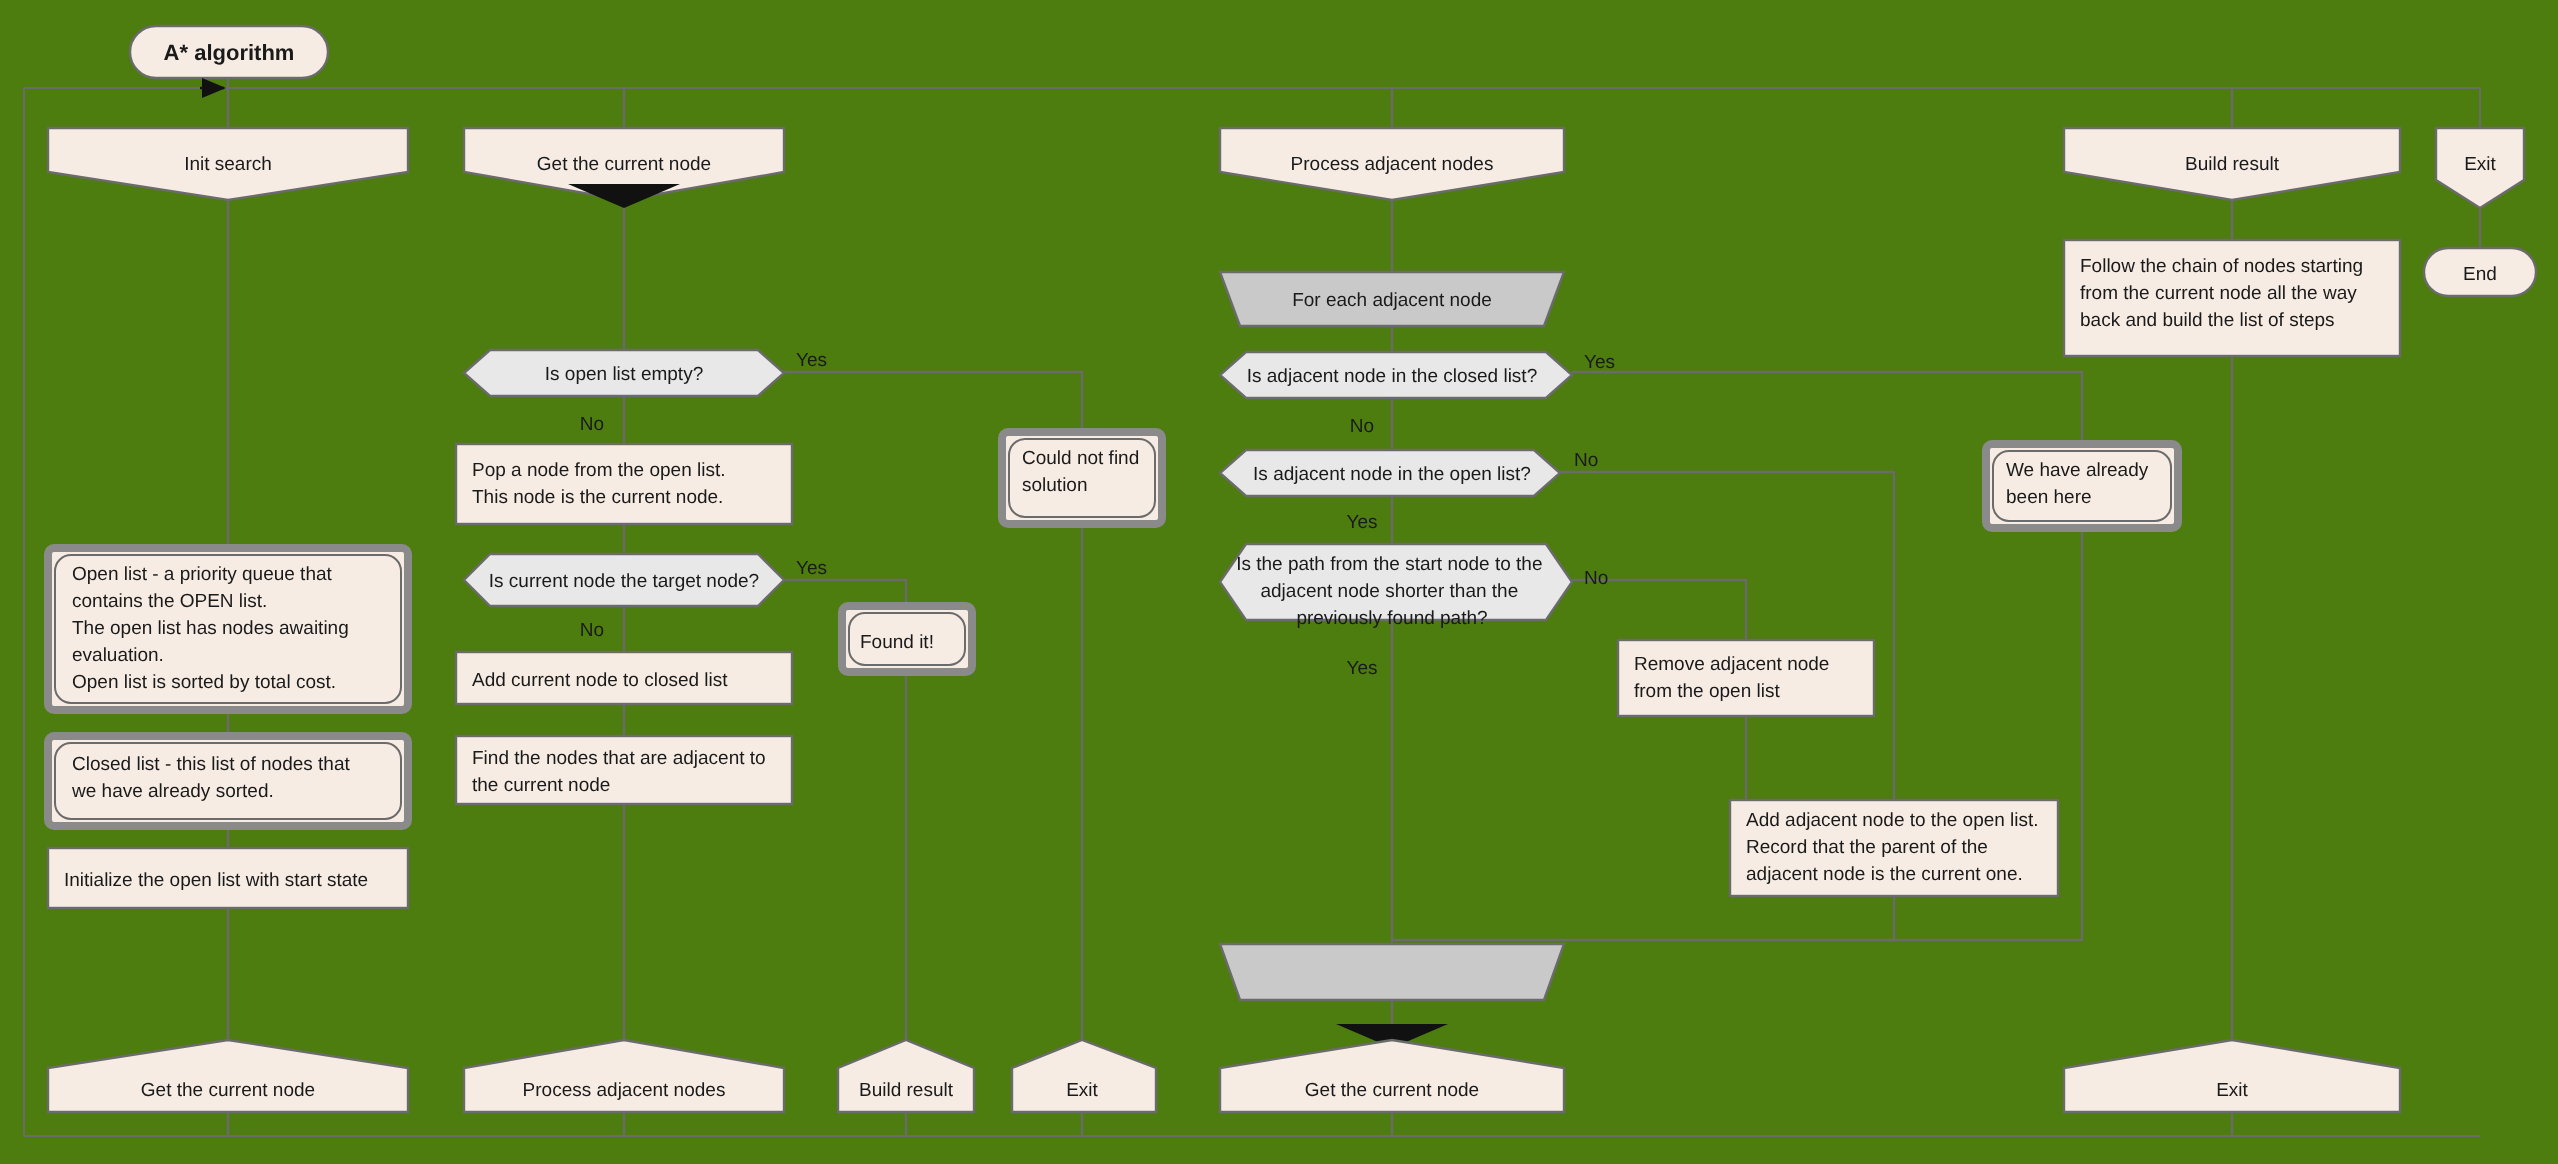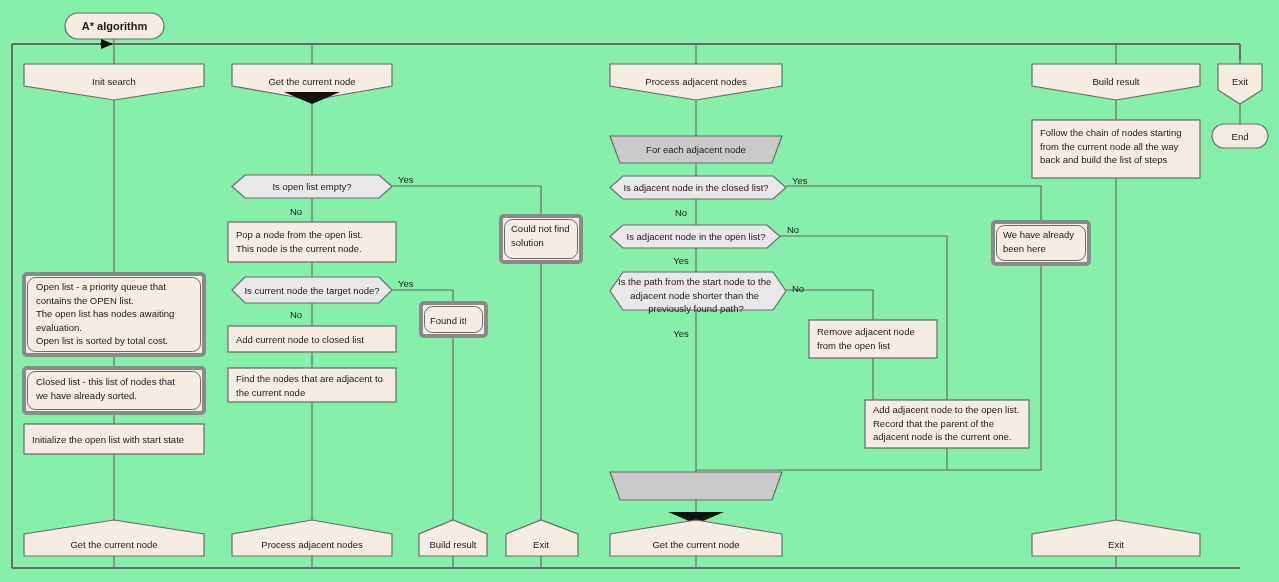--- a/index.html
+++ b/index.html
@@ -1,17 +1,17 @@
 <!DOCTYPE html>
 <html><head>
 <meta charset="utf-8">
 <style>
   html,body{margin:0;padding:0;background:#ffffff;}
   body{font-family:"Liberation Sans",sans-serif;}
-  #stage{position:relative;width:1279px;height:582px;background:#86efac;overflow:hidden;}
+  #stage{position:relative;width:1279px;height:582px;background:#4d7c0f;overflow:hidden;}
   svg{display:block;}
   .nodetext{font-family:"Liberation Sans",sans-serif;font-size:9.5px;fill:#1a1a1a;}
   .notetext{font-family:"Liberation Sans",sans-serif;font-size:9.5px;fill:#1a1a1a;}
   .edgelabel{font-family:"Liberation Sans",sans-serif;font-size:9.5px;fill:#1a1a1a;}
   .titletext{font-family:"Liberation Sans",sans-serif;font-size:11px;font-weight:bold;fill:#1a1a1a;}
 </style>
 </head>
 <body>
 
 <div id="stage">

